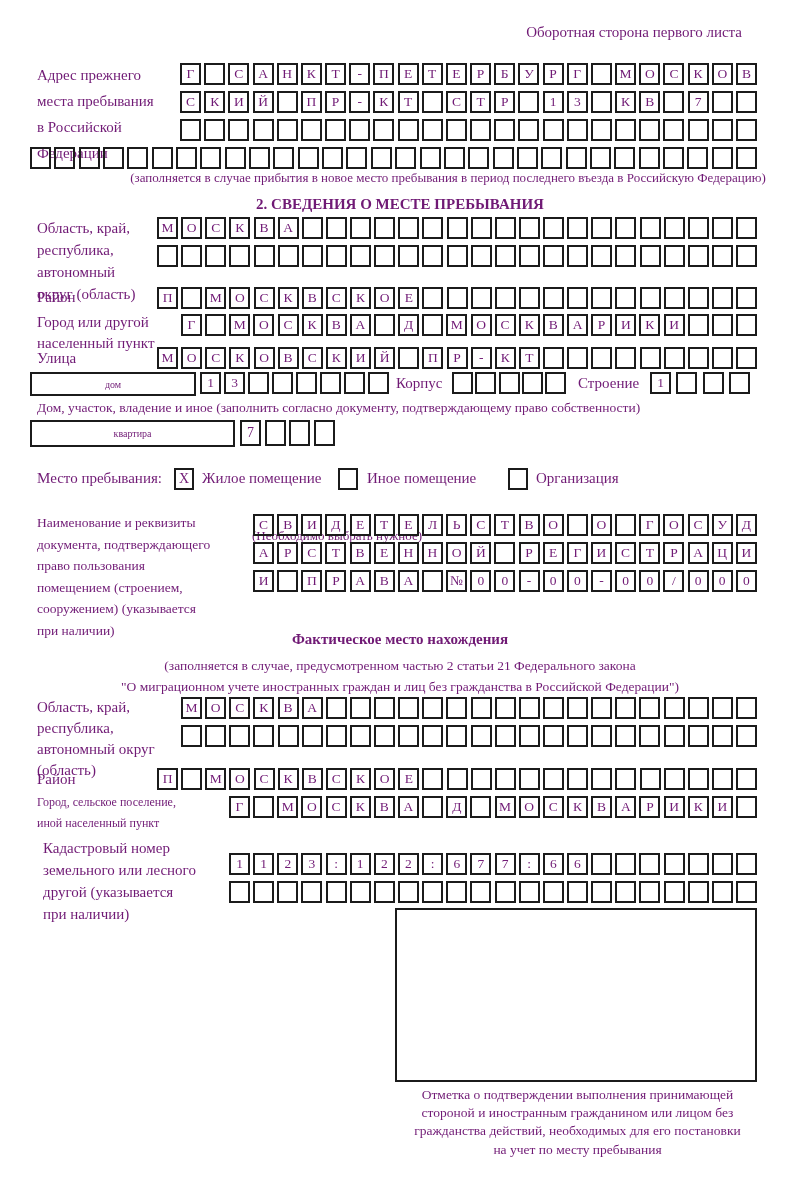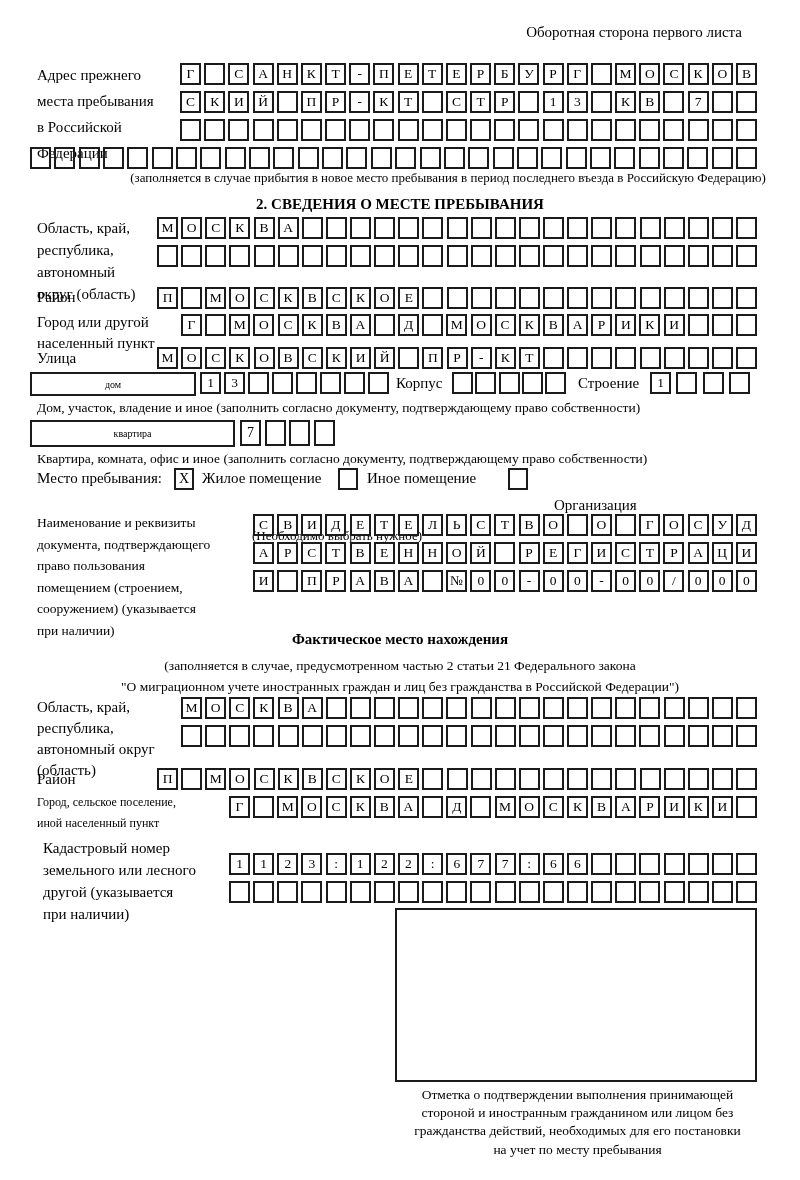--- a/index.html
+++ b/index.html
@@ -1,17 +1,17 @@
 <!DOCTYPE html>
 <html><head>
 <meta charset="utf-8">
 <style>
   html,body{margin:0;padding:0;background:#fff;}
   .page{position:relative;width:800px;height:1180px;background:#ffffff;
-        font-family:"Liberation Serif","DejaVu Serif",serif;color:#000000;overflow:hidden;}
+        font-family:"Liberation Serif","DejaVu Serif",serif;color:#701a75;overflow:hidden;}
   .abs{position:absolute;}
   .hdr{font-size:15px;}
   .lbl div{white-space:nowrap;}
   .row{position:absolute;display:flex;justify-content:space-between;height:22px;}
   .cell{flex:0 0 21px;width:21px;height:22px;border:2px solid #1b1b1b;box-sizing:border-box;
         font-size:13.5px;line-height:17px;text-align:center;overflow:hidden;}
   .tall{height:27px;}
   .tall .cell{height:26px;line-height:21px;font-size:14px;}
   .fieldbox{position:absolute;border:2px solid #1b1b1b;box-sizing:border-box;
             display:flex;align-items:center;justify-content:center;font-size:10px;}
@@ -329,29 +329,28 @@
     </div>
   <div class="abs cap" style="left:37px;top:400px;">Дом, участок, владение и иное (заполнить согласно документу, подтверждающему право собственности)</div>
 
   <div class="fieldbox" style="left:30px;top:420px;width:205px;height:27px;">квартира</div>
   <div class="row tall" style="left:240px;top:420px;width:95px;">
       <div class="cell">7</div>
       <div class="cell"></div>
       <div class="cell"></div>
       <div class="cell"></div>
     </div>
-  <div class="abs cap" style="left:37px;top:451px;">Квартира, комната, офис и иное (заполнить согласно документу, подтверждающему право собственности)</div>
 
   <div class="abs inl" style="left:37px;top:470px;">Место пребывания:</div>
   <div class="cb" style="left:174px;top:468px;">X</div>
   <div class="abs inl" style="left:202px;top:470px;">Жилое помещение</div>
   <div class="cb" style="left:338px;top:468px;"></div>
   <div class="abs inl" style="left:367px;top:470px;">Иное помещение</div>
   <div class="cb" style="left:508px;top:468px;"></div>
-  <div class="abs inl" style="left:554px;top:470px;margin-top:27px;">Организация</div>
+  <div class="abs inl" style="left:536px;top:470px;">Организация</div>
   <div class="abs note" style="left:37px;top:492px;width:600px;text-align:center;margin-top:36px;">(Необходимо выбрать нужное)</div>
 
   <div class="abs lbl" style="left:37px;top:512px;font-size:13.5px;line-height:21.5px;">
       <div>Наименование и реквизиты</div>
       <div>документа, подтверждающего</div>
       <div>право пользования</div>
       <div>помещением (строением,</div>
       <div>сооружением) (указывается</div>
       <div>при наличии)</div>
     </div>

